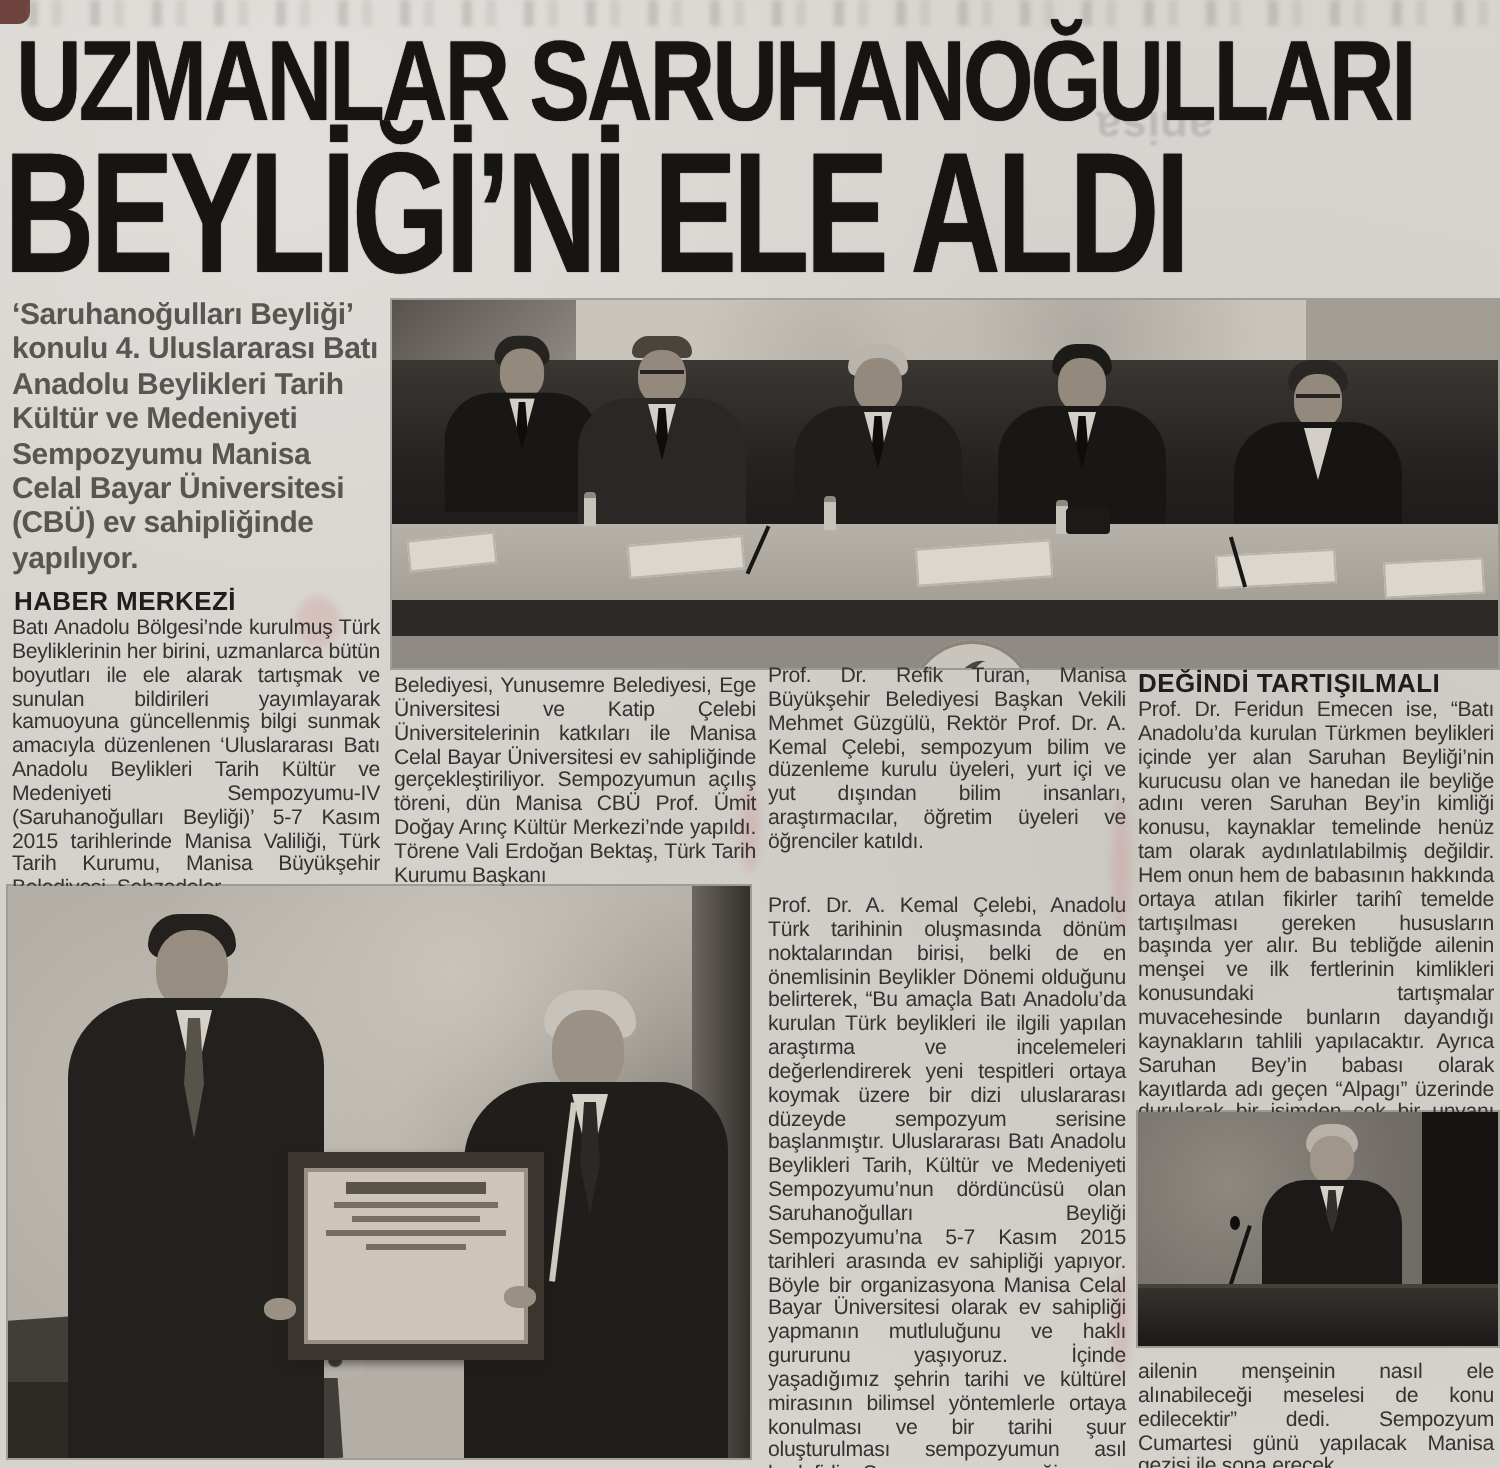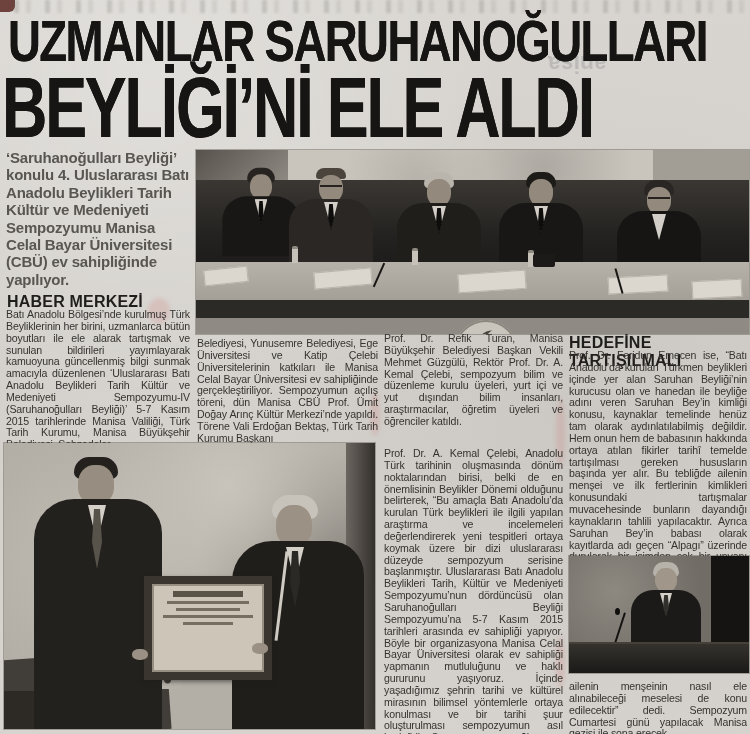--- a/index.html
+++ b/index.html
@@ -10,21 +10,21 @@
                          radial-gradient(circle at 80% 60%, rgba(120,115,108,.10), transparent 50%),
                          linear-gradient(180deg,#d8d5d0 0%,#d4d1cc 50%,#d7d4cf 100%);}
   
   .hl{position:absolute;font-weight:700;color:#171513;white-space:nowrap;
       transform-origin:left top;text-shadow:0 0 .6px #171513;}
   .hl1{left:8px;top:8px;font-size:57px;letter-spacing:-2px;transform:scaleX(.80);}
   .hl2{left:2px;top:58px;font-size:86px;letter-spacing:-3px;transform:scaleX(.73);}
   
   .lead{position:absolute;left:6px;top:149px;width:186px;font-size:15px;line-height:17.4px;
         font-weight:700;color:#595651;letter-spacing:-.2px;}
-  .sec-h{position:absolute;font-weight:700;font-size:16px;color:#201e1c;letter-spacing:.2px;}
+  .sec-h{position:absolute;font-weight:700;font-size:13px;color:#201e1c;letter-spacing:.2px;}
   .body{position:absolute;font-size:10.6px;line-height:11.85px;color:#35332f;
         text-align:justify;letter-spacing:-.15px;}
   .col1h{left:7px;top:293px;}
   .col1b{left:6px;top:309px;width:184px;}
   .col2b{left:197px;top:338px;width:181px;}
   .col3b1{left:384px;top:333px;width:179px;}
   .col3h{left:384px;top:432px;}
   .col3b2{left:384px;top:448px;width:179px;}
   .col4h{left:569px;top:334px;}
   .col4b1{left:569px;top:350px;width:178px;}
@@ -182,21 +182,21 @@
     <div class="abs emblem">
       <div class="emblem-curl"></div>
     </div>
   </div>
 
   <div class="body col3b1">Prof. Dr. Refik Turan, Manisa Büyükşehir Belediyesi Başkan Vekili Mehmet Güzgülü, Rektör Prof. Dr. A. Kemal Çelebi, sempozyum bilim ve düzenleme kurulu üyeleri, yurt içi ve yut dışından bilim insanları, araştırmacılar, öğretim üyeleri ve öğrenciler katıldı.</div>
 
   <div class="body col2b">Belediyesi, Yunusemre Belediyesi, Ege Üniversitesi ve Katip Çelebi Üniversitelerinin katkıları ile Manisa Celal Bayar Üniversitesi ev sahipliğinde gerçekleştiriliyor. Sempozyumun açılış töreni, dün Manisa CBÜ Prof. Ümit Doğay Arınç Kültür Merkezi’nde yapıldı. Törene Vali Erdoğan Bektaş, Türk Tarih Kurumu Başkanı</div>
   <div class="body col3b2">Prof. Dr. A. Kemal Çelebi, Anadolu Türk tarihinin oluşmasında dönüm noktalarından birisi, belki de en önemlisinin Beylikler Dönemi olduğunu belirterek, “Bu amaçla Batı Anadolu’da kurulan Türk beylikleri ile ilgili yapılan araştırma ve incelemeleri değerlendirerek yeni tespitleri ortaya koymak üzere bir dizi uluslararası düzeyde sempozyum serisine başlanmıştır. Uluslararası Batı Anadolu Beylikleri Tarih, Kültür ve Medeniyeti Sempozyumu’nun dördüncüsü olan Saruhanoğulları Beyliği Sempozyumu’na 5-7 Kasım 2015 tarihleri arasında ev sahipliği yapıyor. Böyle bir organizasyona Manisa Celal Bayar Üniversitesi olarak ev sahipliği yapmanın mutluluğunu ve haklı gururunu yaşıyoruz. İçinde yaşadığımız şehrin tarihi ve kültürel mirasının bilimsel yöntemlerle ortaya konulması ve bir tarihi şuur oluşturulması sempozyumun asıl hedefidir. Sempozyuma emeği geçen üniversitemiz çalışanlarına şükranlarımı sunuyorum” şeklinde konuştu.</div>
 
-  <div class="sec-h col4h">HEDEFİNE TARTIŞILMALI</div>
+  <div class="sec-h col4h">DEĞİNDİ TARTIŞILMALI</div>
   <div class="body col4b1">Prof. Dr. Feridun Emecen ise, “Batı Anadolu’da kurulan Türkmen beylikleri içinde yer alan Saruhan Beyliği’nin kurucusu olan ve hanedan ile beyliğe adını veren Saruhan Bey’in kimliği konusu, kaynaklar temelinde henüz tam olarak aydınlatılabilmiş değildir. Hem onun hem de babasının hakkında ortaya atılan fikirler tarihî temelde tartışılması gereken hususların başında yer alır. Bu tebliğde ailenin menşei ve ilk fertlerinin kimlikleri konusundaki tartışmalar muvacehesinde bunların dayandığı kaynakların tahlili yapılacaktır. Ayrıca Saruhan Bey’in babası olarak kayıtlarda adı geçen “Alpagı” üzerinde durularak bir isimden çok bir unvanı çağrıştıran bu ad çerçevesinde</div>
 
   <div class="photo photoC">
     <div class="abs pc-band"></div>
     <div class="man" style="left:62px;top:6px;width:70px;height:84px;">
       <div class="m-hair" style="left:22px;top:0;width:26px;height:15px;background:#b7b2aa;"></div>
       <div class="m-face" style="left:24px;top:6px;width:22px;height:24px;background:#a0968a;"></div>
       <div class="m-torso" style="left:0;top:28px;width:70px;height:56px;background:#1c1a18;border-radius:22px 22px 0 0;"></div>
       <div class="m-shirt" style="left:29px;top:31px;width:12px;height:22px;"></div>
       <div class="m-tie" style="left:32px;top:33px;width:6px;height:22px;background:#32302c;"></div>

